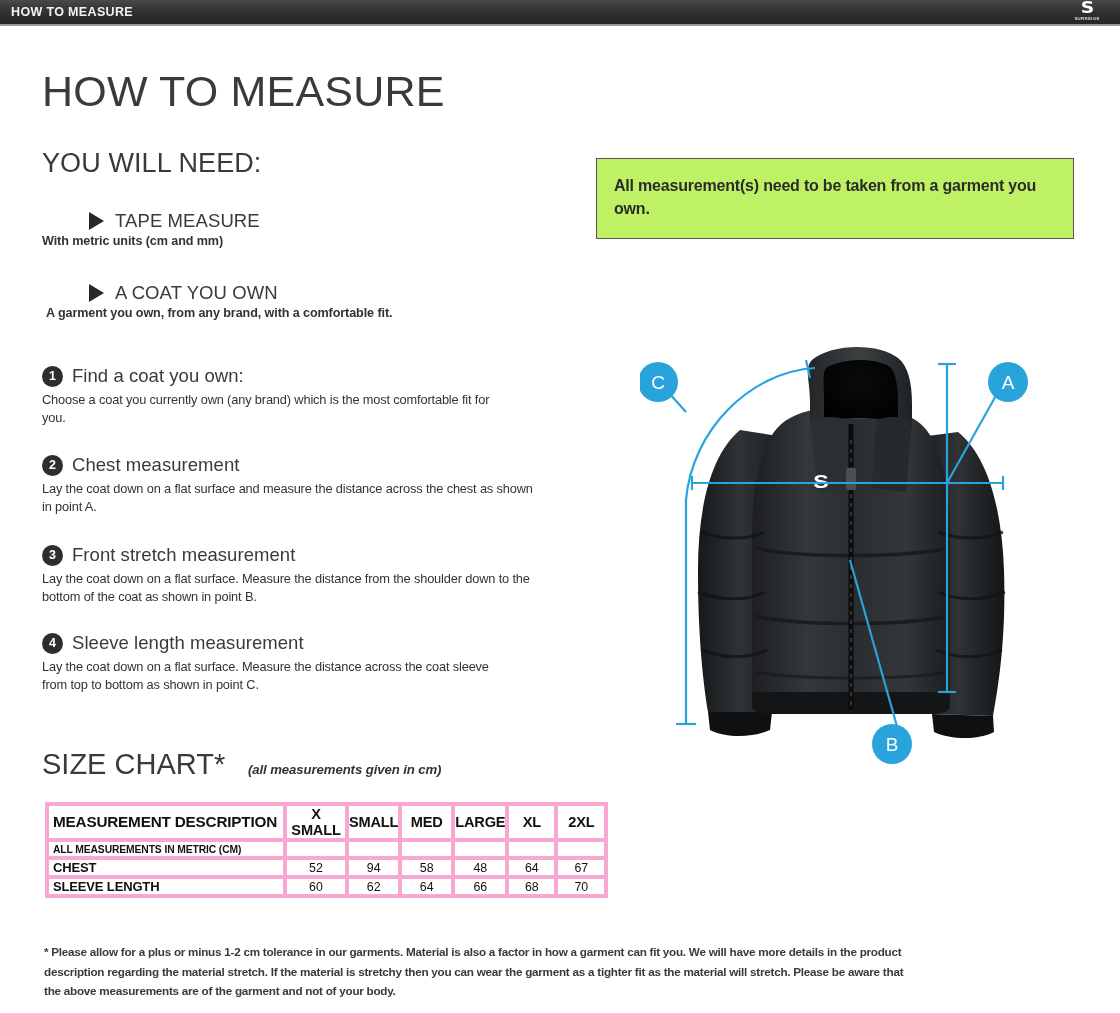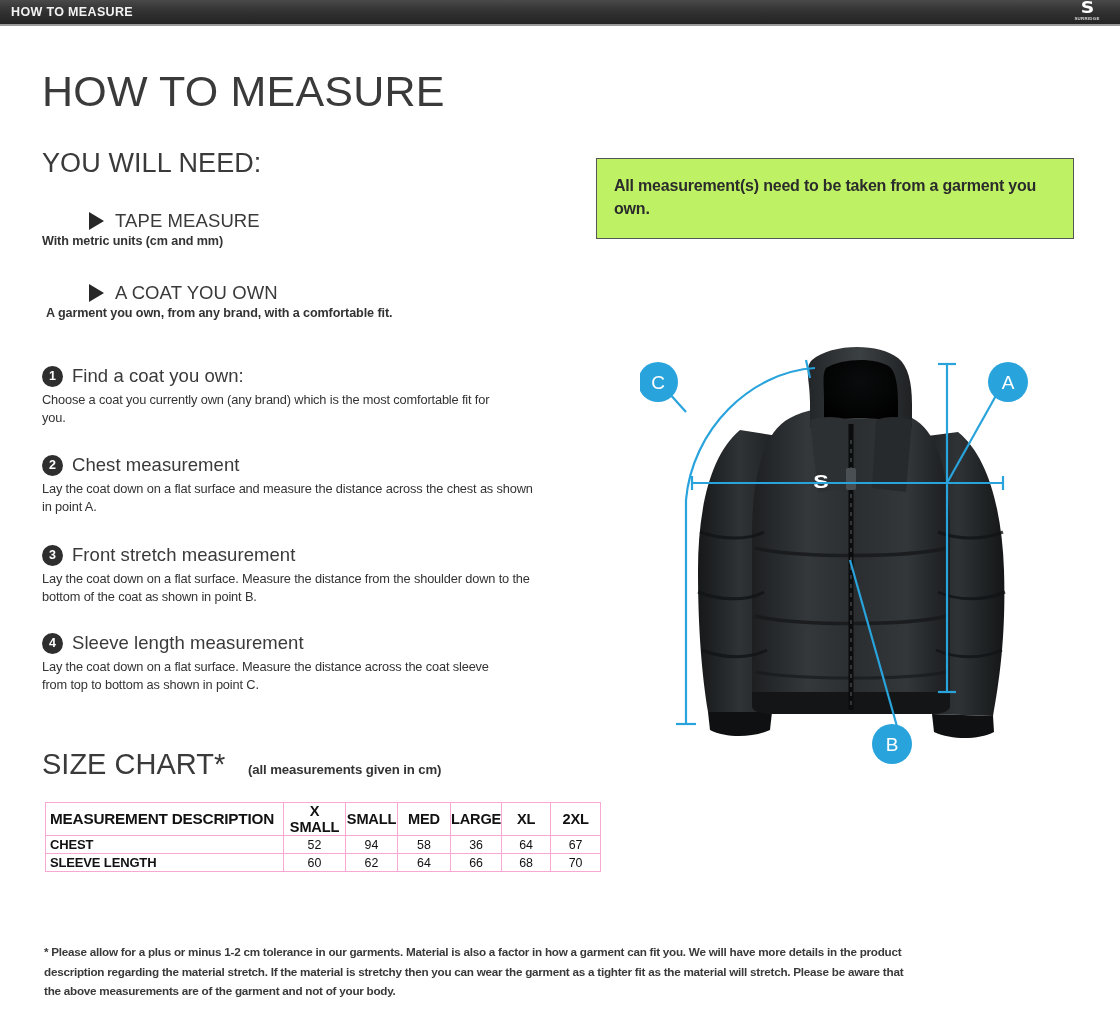--- a/index.html
+++ b/index.html
@@ -109,28 +109,29 @@
 
   
   .h3 {
     position: absolute; left: 42px; top: 748px;
     font-size: 29px; color: #3a3a3a;
   }
   .chart-note {
     position: absolute; left: 248px; top: 762px;
     font-size: 13.2px; font-weight: bold; color: #333;
     letter-spacing: -.1px;
+    font-style: italic;
   }
   table.sizechart {
     position: absolute; left: 45px; top: 802px;
     border-collapse: collapse;
     font-family: "Liberation Sans", sans-serif;
   }
   table.sizechart td, table.sizechart th {
-    border: 1px solid #f9a8d4;
+    border: 4px solid #f9a8d4;
     padding: 0;
     height: 18px;
   }
   .sc-desc-head {
     font-size: 15.3px; font-weight: bold; color: #111;
     text-align: left; padding-left: 4px !important;
     width: 238px; height: 27px !important;
     letter-spacing: -.2px;
   }
   .sc-size-head {
@@ -365,25 +366,34 @@
       <th class="sc-size-head sc-w1">X SMALL</th>
       <th class="sc-size-head sc-w2">SMALL</th>
       <th class="sc-size-head sc-w3">MED</th>
       <th class="sc-size-head sc-w4">LARGE</th>
       <th class="sc-size-head sc-w5">XL</th>
       <th class="sc-size-head sc-w6">2XL</th>
     </tr>
   </thead>
   <tbody>
     <tr>
+      <td class="sc-rowlabel sc-metric">ALL MEASUREMENTS IN METRIC (CM)</td>
+      <td class="sc-val"></td>
+      <td class="sc-val"></td>
+      <td class="sc-val"></td>
+      <td class="sc-val"></td>
+      <td class="sc-val"></td>
+      <td class="sc-val"></td>
+    </tr>
+    <tr>
       <td class="sc-rowlabel">CHEST</td>
       <td class="sc-val">52</td>
       <td class="sc-val">94</td>
       <td class="sc-val">58</td>
-      <td class="sc-val">36</td>
+      <td class="sc-val">48</td>
       <td class="sc-val">64</td>
       <td class="sc-val">67</td>
     </tr>
     <tr>
       <td class="sc-rowlabel">SLEEVE LENGTH</td>
       <td class="sc-val">60</td>
       <td class="sc-val">62</td>
       <td class="sc-val">64</td>
       <td class="sc-val">66</td>
       <td class="sc-val">68</td>

